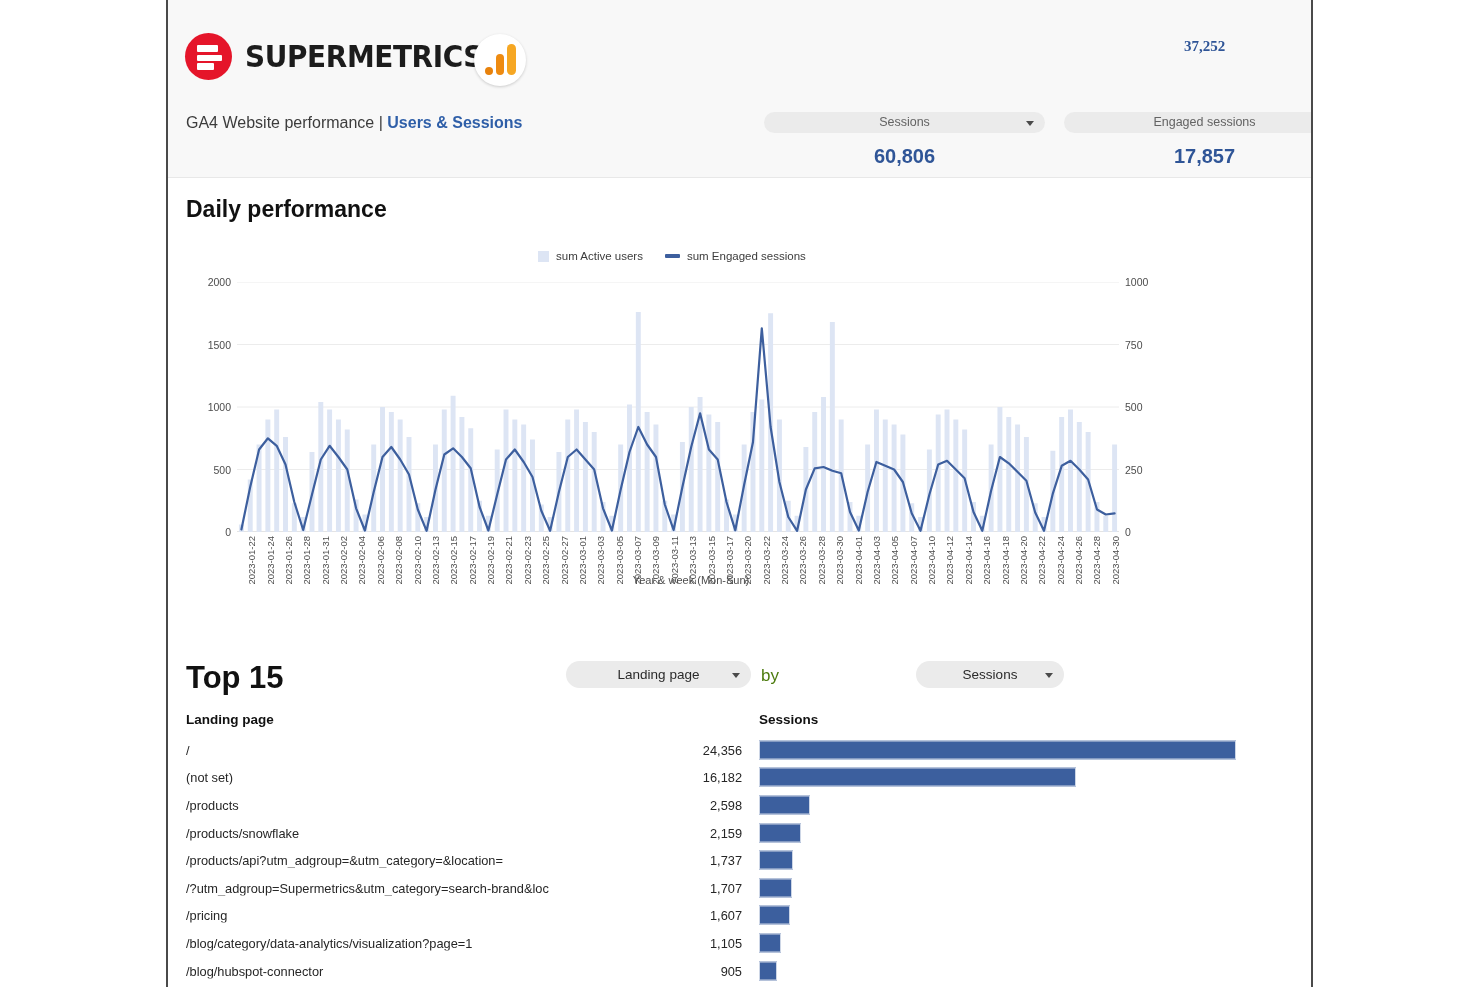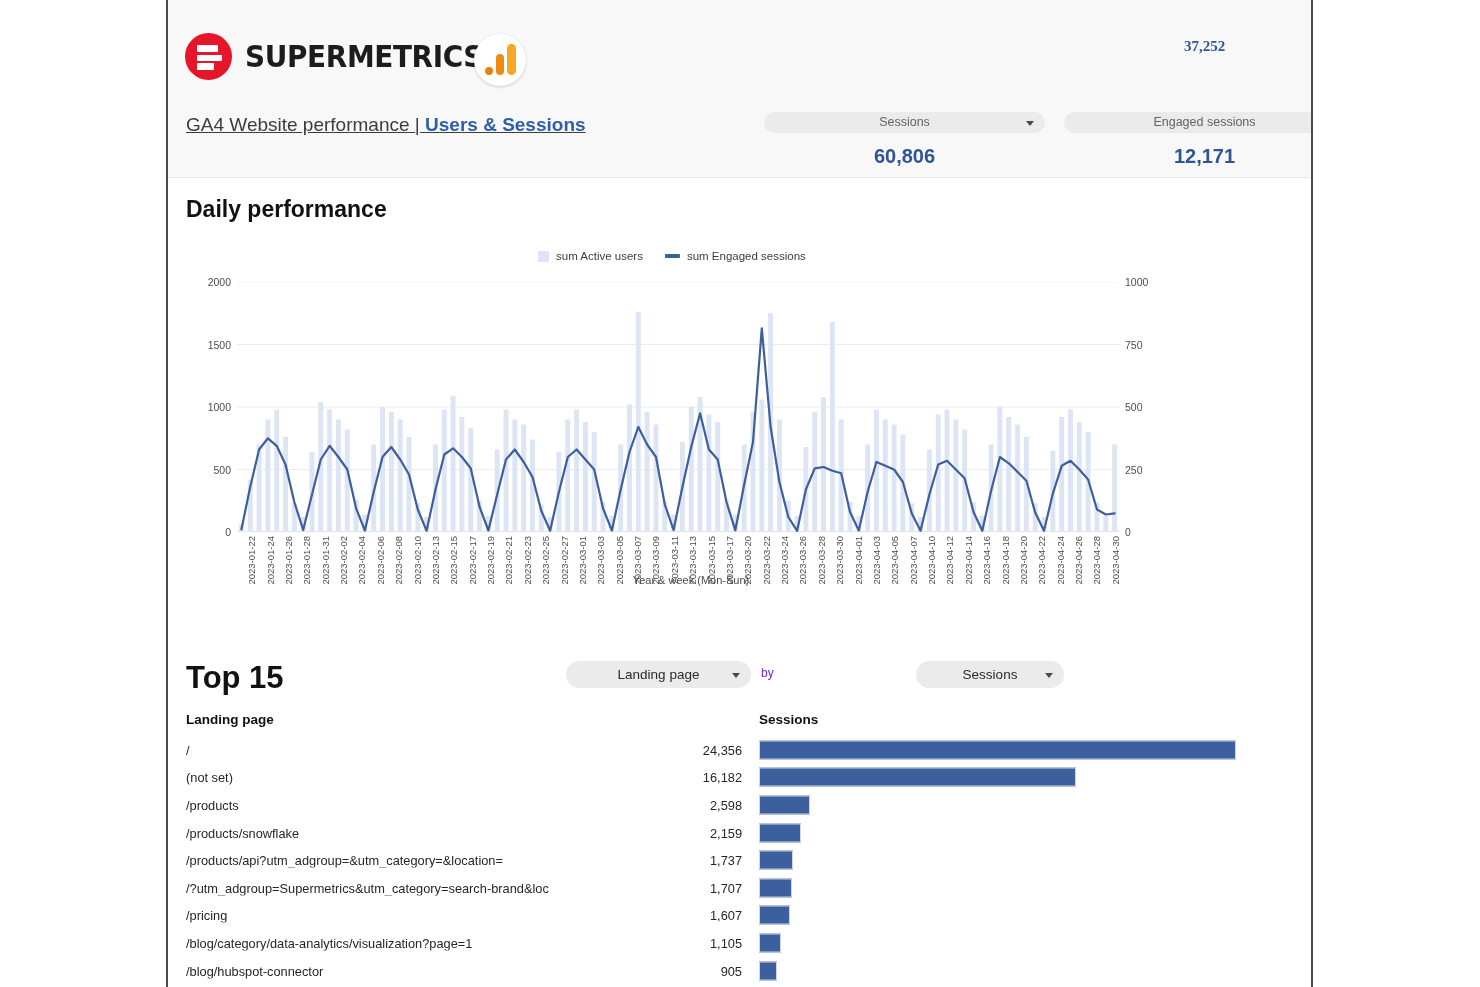--- a/index.html
+++ b/index.html
@@ -101,24 +101,23 @@
     position: absolute;
     left: 33px; top: 10px;
     width: 9px; height: 31px;
     border-radius: 4.5px;
     background: #f6a723;
   }
   .subtitle {
     position: absolute;
     left: 18px;
     top: 114px;
-    font-size: 19px;
+    font-size: 16px;
     color: #3c3c3c;
     white-space: nowrap;
-    text-decoration: underline;
   }
   .subtitle .accent { color: #2f5fa8; font-weight: 700; }
 
   
   .kpi {
     position: absolute;
     width: 281px;
   }
   .kpi.c1 { left: 596px; top: 17px; }
   .kpi.c2 { left: 896px; top: 17px; }
@@ -251,22 +250,22 @@
     display: flex;
     align-items: center;
     justify-content: center;
   }
   .ctrl .ctrl-label { font-size: 13.5px; color: #2a2a2a; }
   #dim-select { left: 398px; top: 661px; width: 185px; }
   #met-select { left: 748px; top: 661px; width: 148px; }
   #by-word {
     position: absolute;
     left: 593px; top: 666px;
-    font-size: 12px;
-    color: #6d28d9;
+    font-size: 17px;
+    color: #4d7c0f;
   }
 
   .table-head {
     position: absolute;
     top: 712px;
     font-weight: 700;
     font-size: 13.5px;
     color: #111111;
   }
   #head-dim { left: 18px; }
@@ -356,21 +355,21 @@
           <span class="caret"></span>
         </div>
         <div class="kpi-value">60,806</div>
       </div>
 
       <div class="kpi c4">
         <div class="kpi-pill dim">
           <span class="pill-label">Engaged sessions</span>
 
         </div>
-        <div class="kpi-value">12,171</div>
+        <div class="kpi-value">17,857</div>
       </div>
     </div>
 
     <div class="section-title" id="daily-title">Daily performance</div>
 
     <div class="chart-wrap">
 
       <div class="legend">
         <div class="item">
           <span class="sw-bar"></span>

